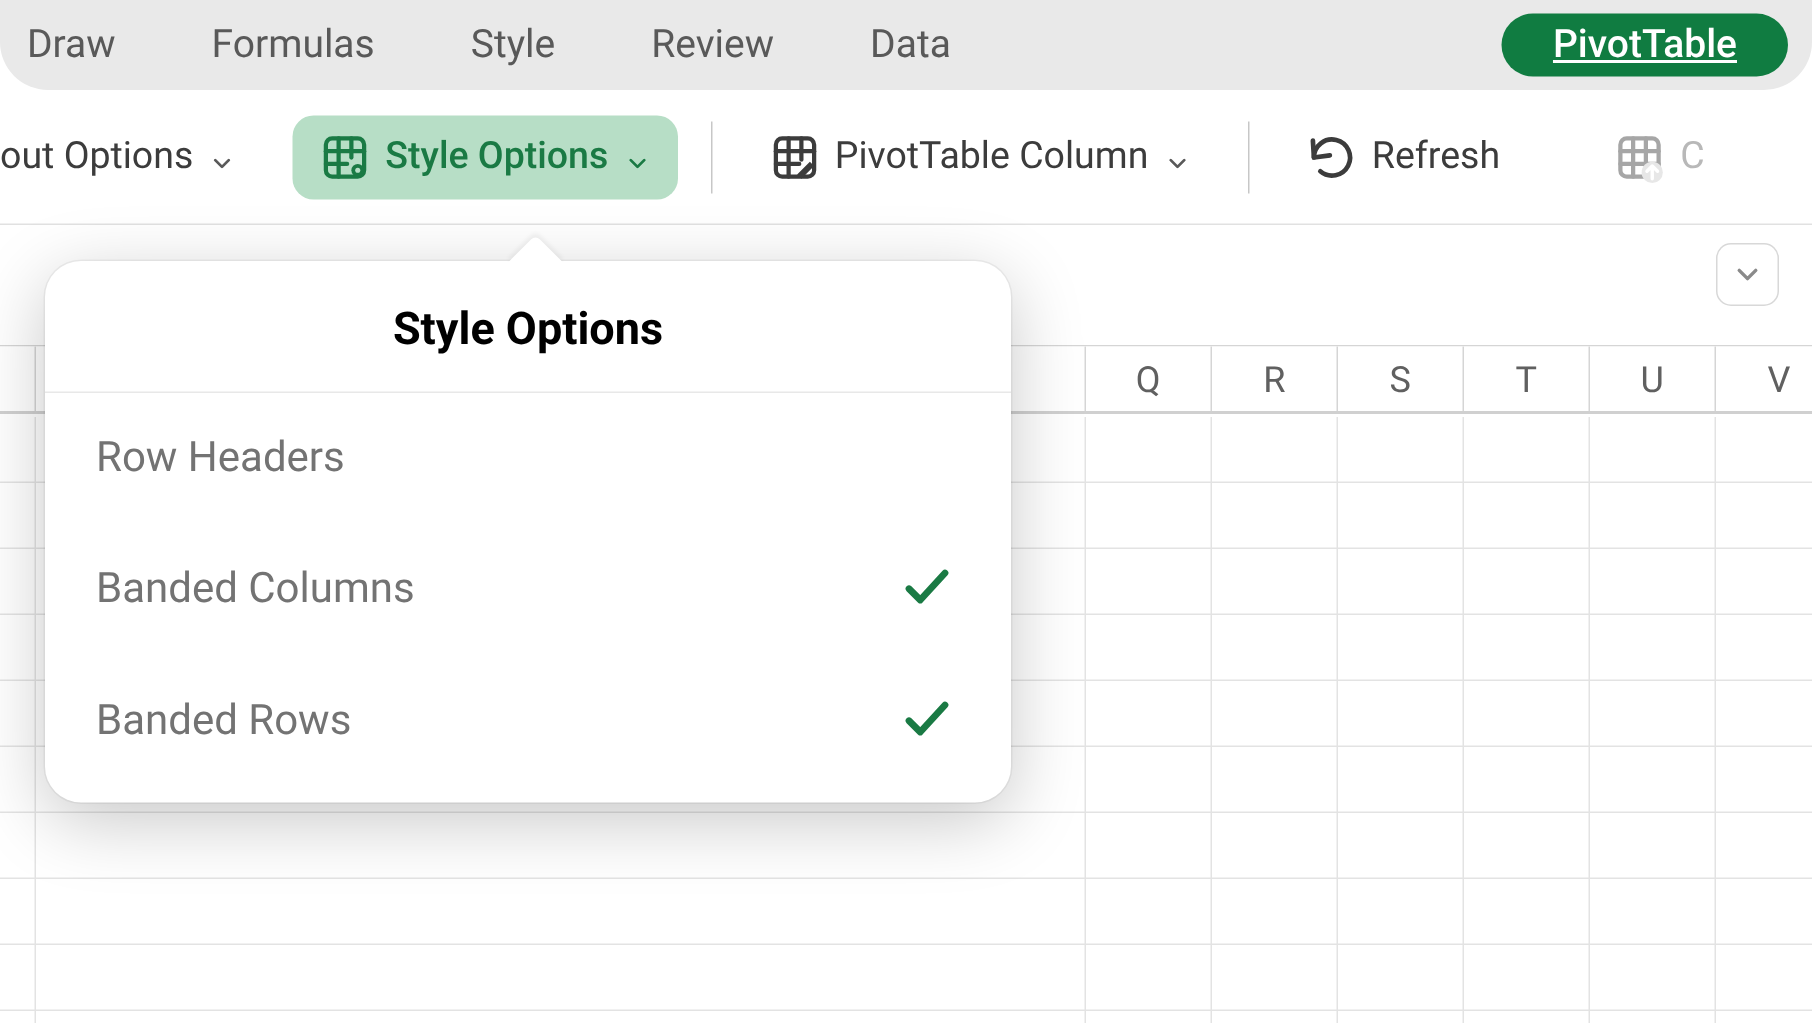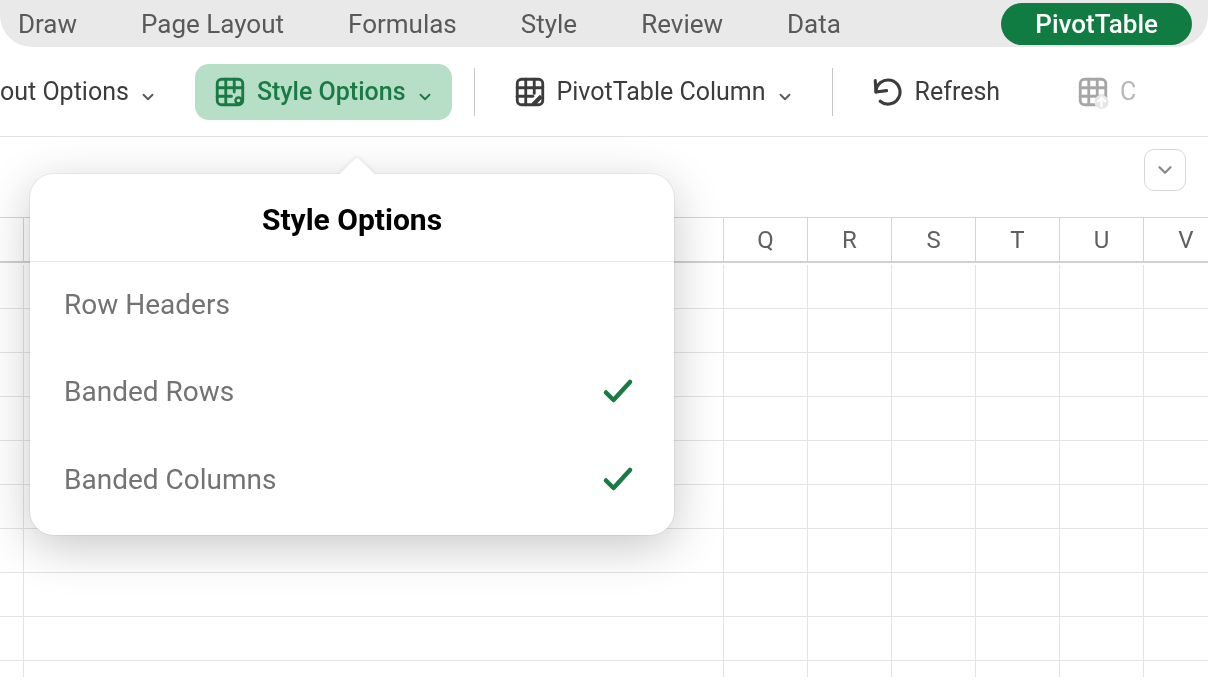--- a/index.html
+++ b/index.html
@@ -6,21 +6,21 @@
   html, body {
     width: 1208px;
     height: 682px;
     overflow: hidden;
     font-family: -apple-system, BlinkMacSystemFont, "Segoe UI", Roboto, sans-serif;
     background: #ffffff;
   }
 
   
   .tab-strip {
-    height: 47px;
+    height: 60px;
     background: #e9e9e9;
     border-radius: 0 0 32px 32px;
     display: flex;
     align-items: center;
     gap: 64px;
     padding-left: 18px;
     padding-right: 16px;
     position: relative;
   }
   .tab {
@@ -30,20 +30,21 @@
     white-space: nowrap;
     cursor: pointer;
   }
   .tab.active {
     background: #107C41;
     color: #ffffff;
     border-radius: 28px;
     padding: 6px 34px;
     font-weight: 500;
     margin-left: auto;
+    text-decoration: underline;
   }
 
   
   .toolbar {
     height: 90px;
     background: #ffffff;
     display: flex;
     align-items: center;
     padding-left: 0;
     gap: 0;
@@ -198,21 +199,20 @@
     display:none;
   }
   .check.visible { display:inline-flex; }
   .check svg { width:100%; height:100%; }
 </style>
 </head>
 <body>
 
 <div class="tab-strip">
   <span class="tab">Draw</span>
-  <span class="tab">Page Layout</span>
   <span class="tab">Formulas</span>
   <span class="tab">Style</span>
   <span class="tab">Review</span>
   <span class="tab">Data</span>
   <span class="tab active">PivotTable</span>
 </div>
 
 <div class="toolbar">
 
   <div class="tool-btn layout-options">
@@ -426,28 +426,28 @@
 </div>
 
 <div class="popover">
   <div class="popover-title">Style Options</div>
 
   <div class="popover-item">
     <span>Row Headers</span>
 
   </div>
   <div class="popover-item">
+    <span>Banded Columns</span>
+    <span class="check visible">
+      <svg viewBox="0 0 24 24" fill="none" stroke="#1a7a44" stroke-width="3" stroke-linecap="round" stroke-linejoin="round">
+          <polyline points="4 13 9 18 20 6"></polyline>
+        </svg>
+    </span>
+  </div>
+  <div class="popover-item">
     <span>Banded Rows</span>
     <span class="check visible">
       <svg viewBox="0 0 24 24" fill="none" stroke="#1a7a44" stroke-width="3" stroke-linecap="round" stroke-linejoin="round">
           <polyline points="4 13 9 18 20 6"></polyline>
         </svg>
     </span>
   </div>
-  <div class="popover-item">
-    <span>Banded Columns</span>
-    <span class="check visible">
-      <svg viewBox="0 0 24 24" fill="none" stroke="#1a7a44" stroke-width="3" stroke-linecap="round" stroke-linejoin="round">
-          <polyline points="4 13 9 18 20 6"></polyline>
-        </svg>
-    </span>
-  </div>
 </div>
 
 </body></html>

